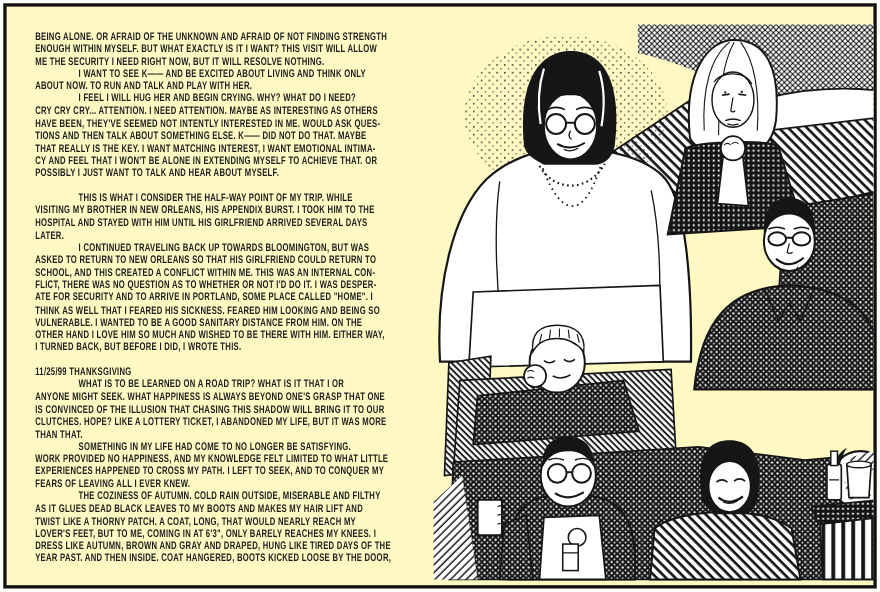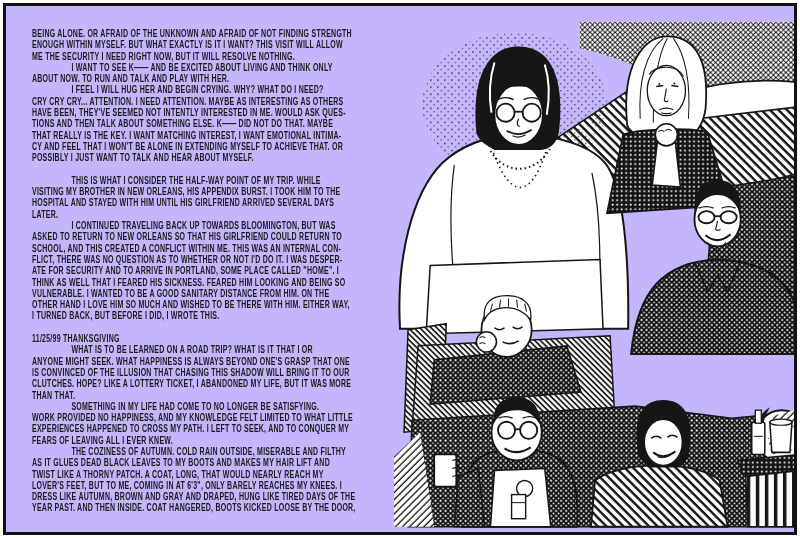--- a/index.html
+++ b/index.html
@@ -2,21 +2,21 @@
 <html><head>
 <meta charset="utf-8">
 <style>
   html,body{margin:0;padding:0;}
   body{
     width:800px;height:538px;position:relative;background:#ffffff;
     font-family:"Liberation Sans",sans-serif;overflow:hidden;
   }
   .panel{
     position:absolute;left:3px;top:3px;right:3px;bottom:3px;
-    border:3px solid #111111;background:#c4b5fd;overflow:hidden;
+    border:3px solid #111111;background:#fef9c3;overflow:hidden;
   }
   .diary-text{
     position:absolute;left:26px;top:22px;width:530px;
     color:#1b1b1b;font-size:10px;font-weight:bold;line-height:11.3px;
     letter-spacing:0.35px;white-space:pre;
     transform:scaleX(0.70);transform-origin:left top;
   }
   .illustration-wrap{
     position:absolute;left:388px;top:8px;width:406px;height:521px;
   }

